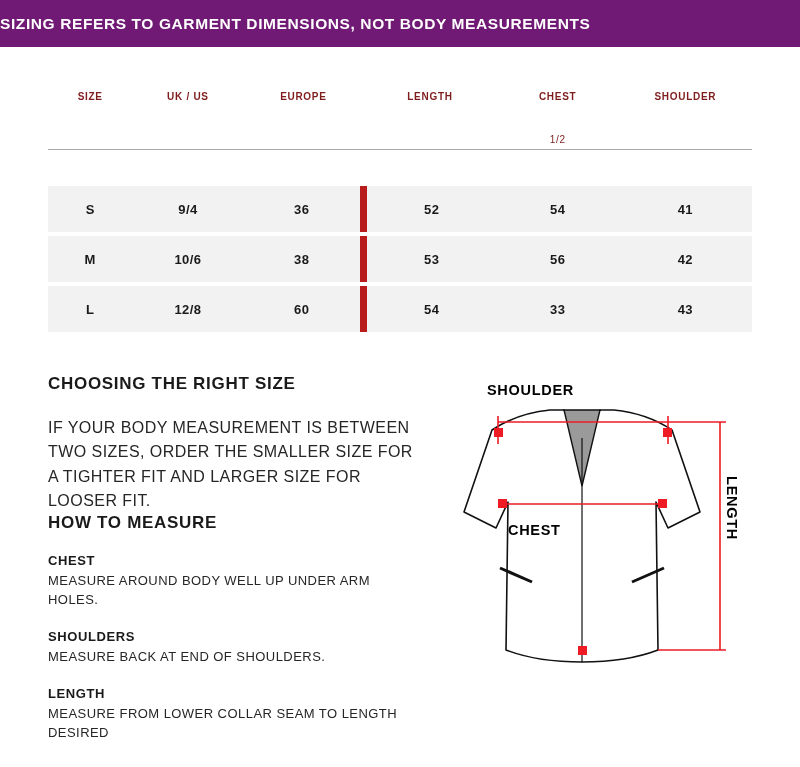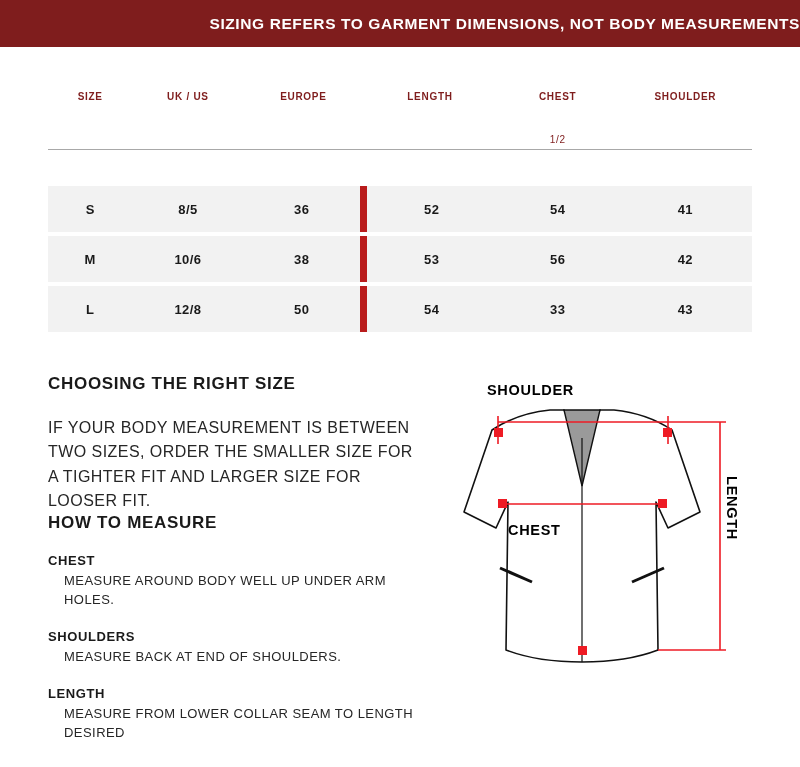--- a/index.html
+++ b/index.html
@@ -12,26 +12,26 @@
     width: 800px;
     height: 767px;
     font-family: "Liberation Sans", sans-serif;
     color: #1a1a1a;
     position: relative;
     overflow: hidden;
   }
 
   
   .banner {
-    background: #7f1d1d;
+    background: #701a75;
     color: #ffffff;
     height: 47px;
     display: flex;
     align-items: center;
-    justify-content: flex-end;
+    justify-content: flex-start;
     letter-spacing: 0.6px;
   }
   .banner-text {
     font-size: 15.5px;
     font-weight: bold;
     text-transform: uppercase;
   }
 
   
   .table-wrap {
@@ -127,21 +127,20 @@
     letter-spacing: 0.6px;
     text-transform: uppercase;
     margin-bottom: 4px;
   }
   .measure-desc {
     font-size: 13px;
     letter-spacing: 0.45px;
     text-transform: uppercase;
     line-height: 1.45;
     color: #262626;
-    margin-left: 16px;
   }
 
   
   .diagram {
     position: relative;
     width: 320px;
     height: 300px;
     margin-top: 8px;
   }
   .diagram svg { display: block; }
@@ -198,21 +197,21 @@
             <div class="rule"></div>
           </td>
       </tr>
       <tr class="spacer-row">
           <td colspan="6"></td>
         </tr>
     </thead>
     <tbody>
       <tr>
         <td class="cell">S</td>
-        <td class="cell">8/5</td>
+        <td class="cell">9/4</td>
         <td class="cell">36</td>
         <td class="cell sep">52</td>
         <td class="cell">54</td>
         <td class="cell">41</td>
       </tr>
       <tr class="band-gap">
           <td colspan="6"></td>
         </tr>
       <tr>
         <td class="cell">M</td>
@@ -221,21 +220,21 @@
         <td class="cell sep">53</td>
         <td class="cell">56</td>
         <td class="cell">42</td>
       </tr>
       <tr class="band-gap">
           <td colspan="6"></td>
         </tr>
       <tr>
         <td class="cell">L</td>
         <td class="cell">12/8</td>
-        <td class="cell">50</td>
+        <td class="cell">60</td>
         <td class="cell sep">54</td>
         <td class="cell">33</td>
         <td class="cell">43</td>
       </tr>
     </tbody>
   </table>
 </div>
 
 <div class="lower">
 

